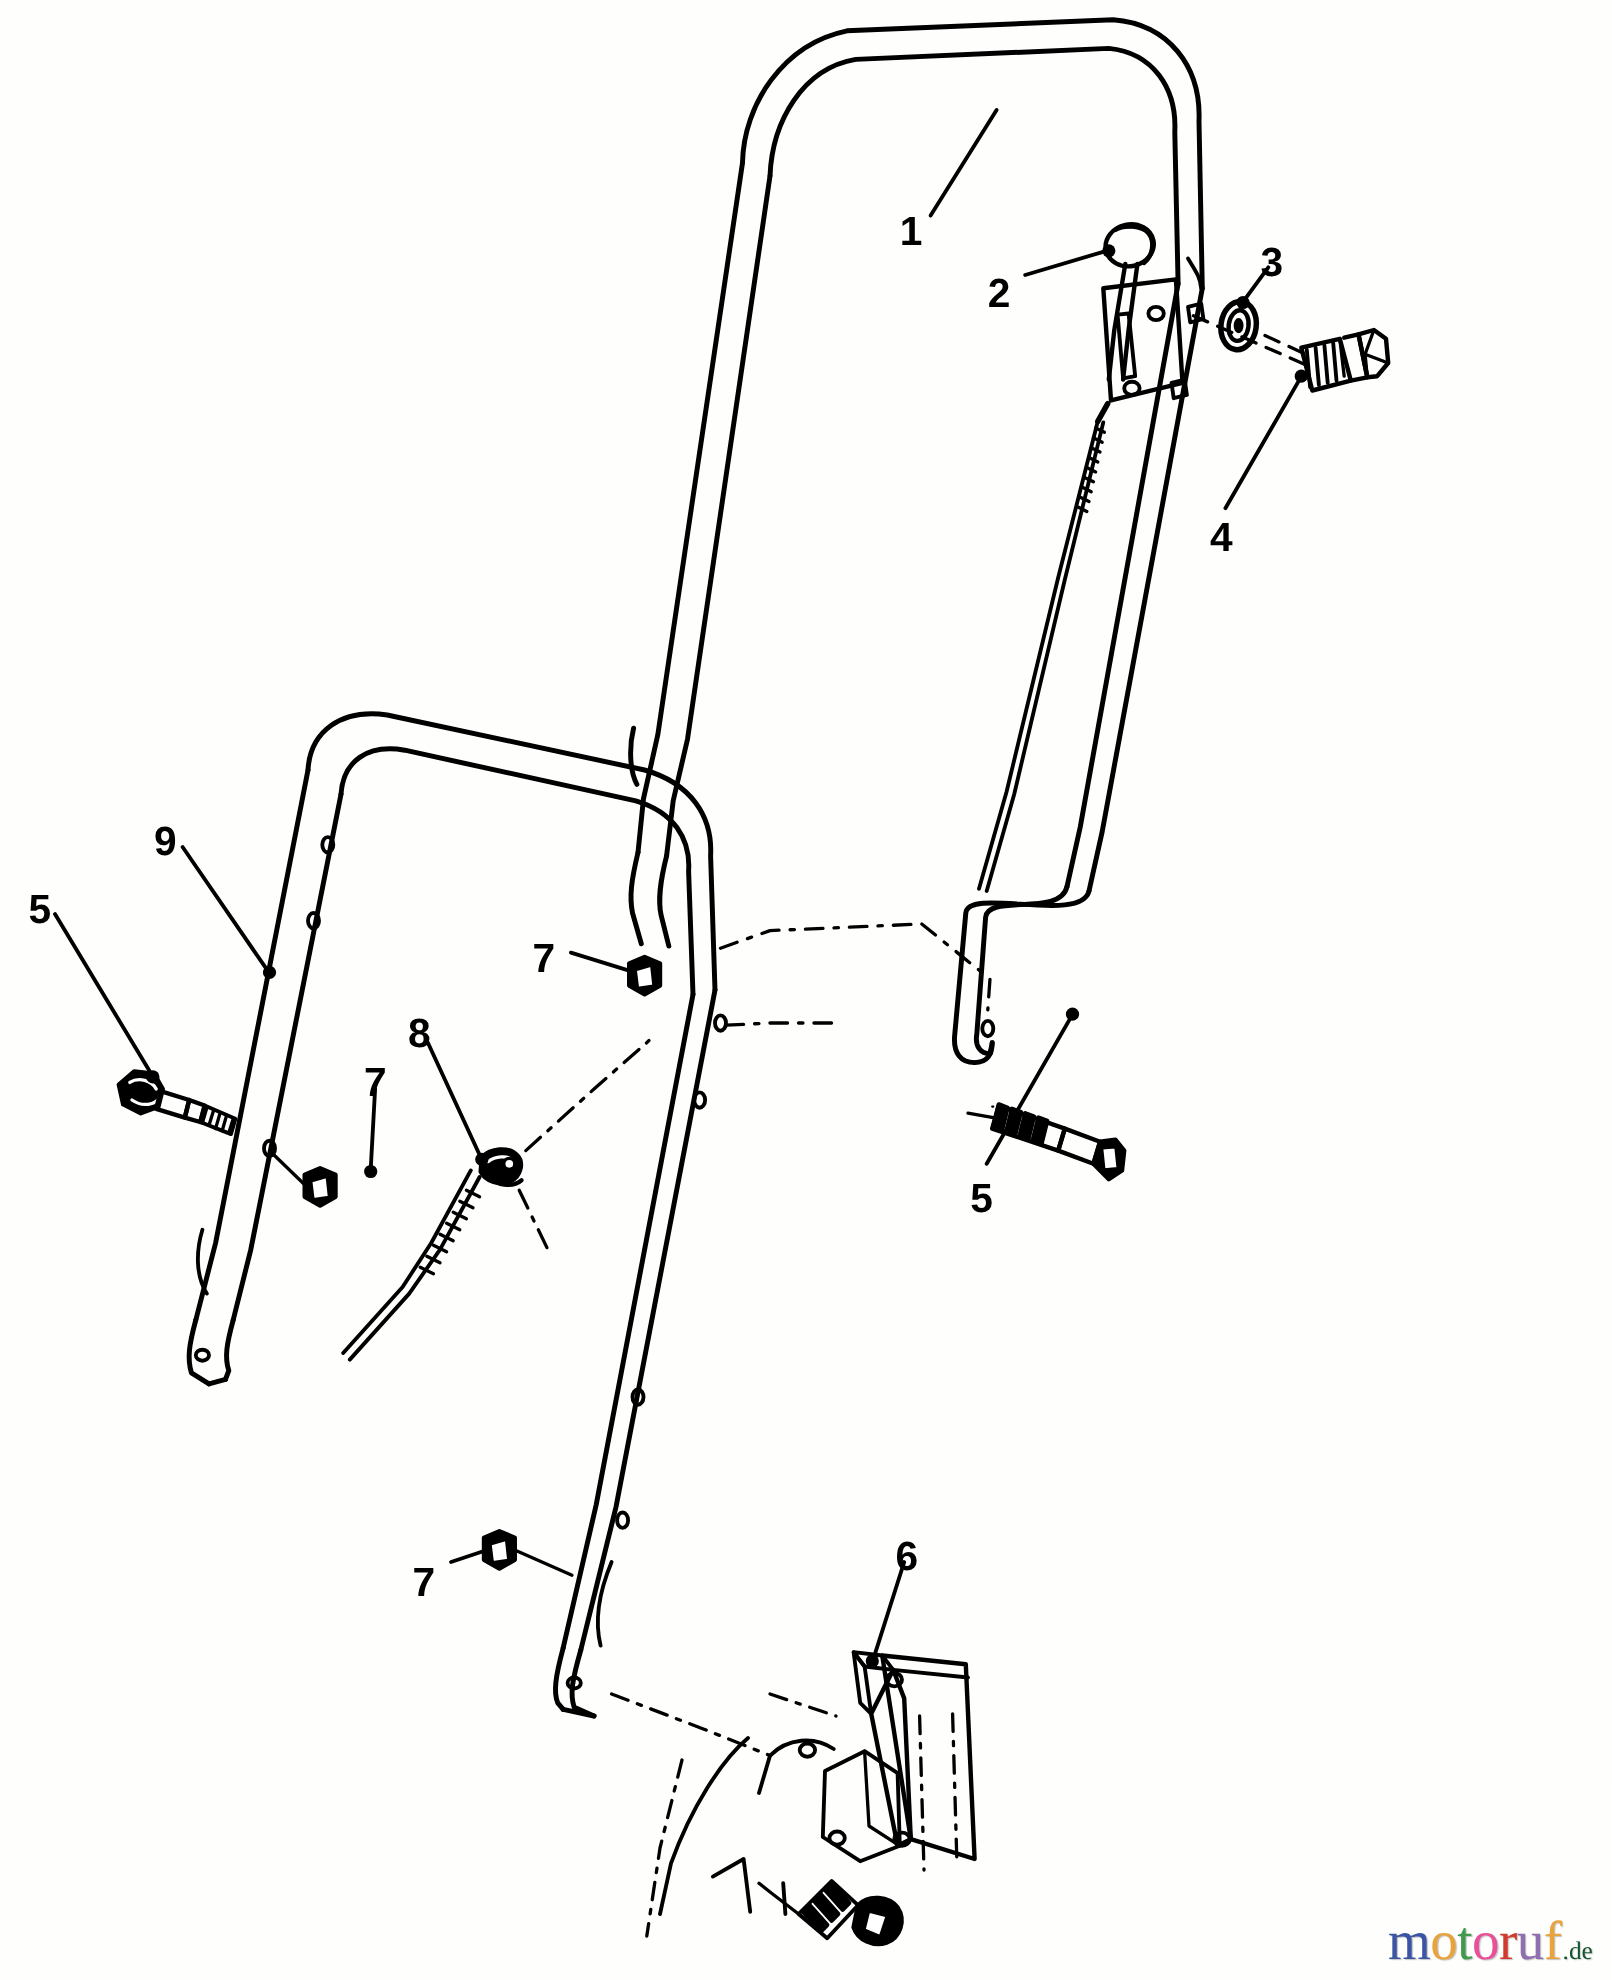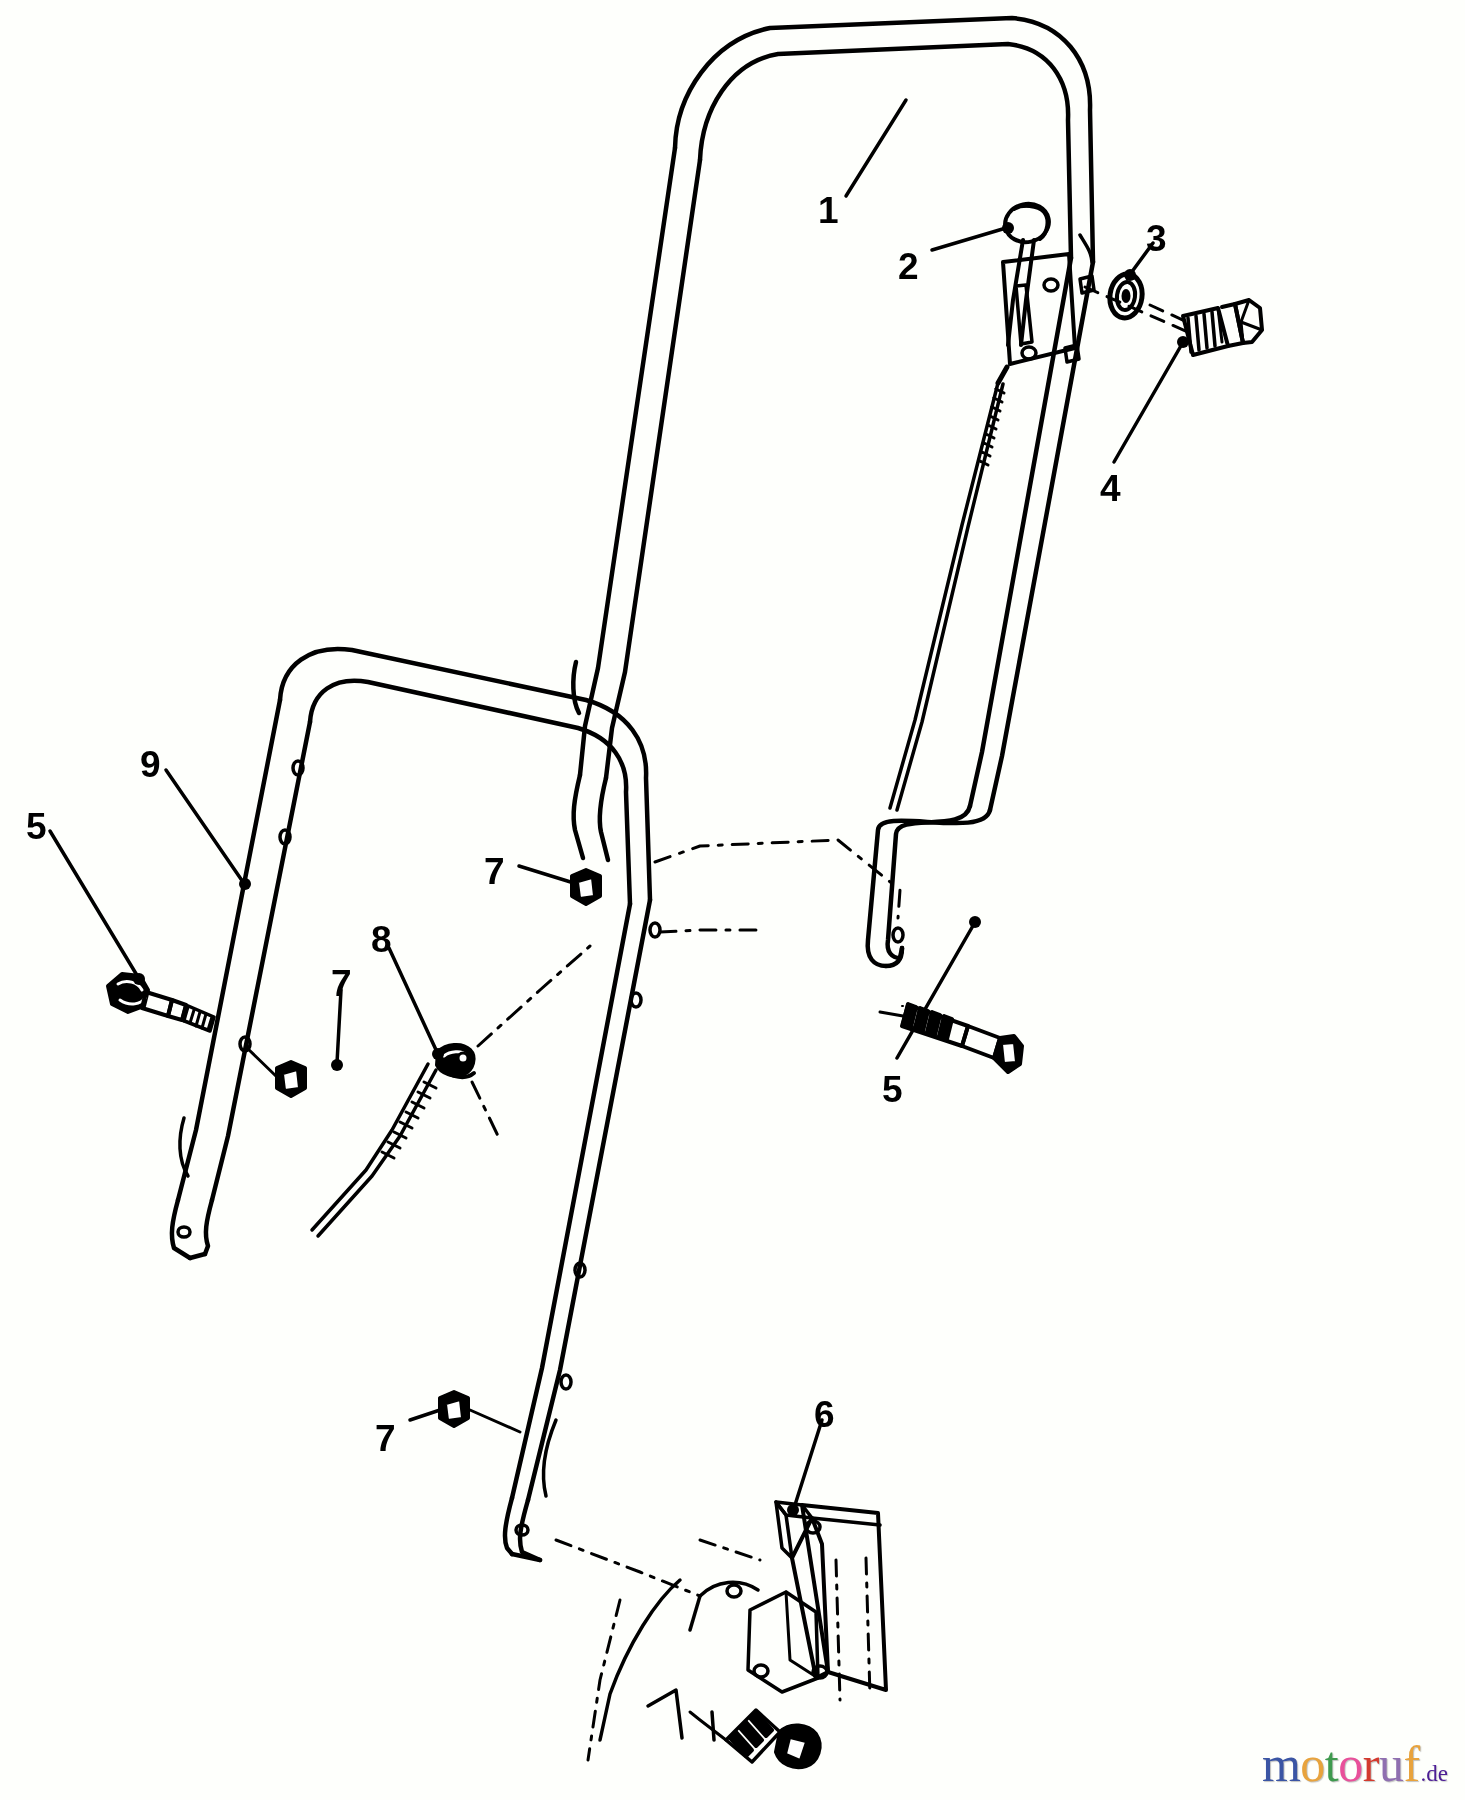--- a/index.html
+++ b/index.html
@@ -48,21 +48,21 @@
   #watermark .wm-word {
     font-family: "Liberation Serif", serif;
     font-size: 50px;
     font-weight: normal;
     letter-spacing: -0.5px;
     text-shadow: 1px 1px 1px rgba(120,120,120,0.45);
   }
   #watermark .wm-tld {
     font-family: "Liberation Serif", serif;
     font-size: 23px;
-    color: #4c1d95;
+    color: #14532d;
     margin-left: 1px;
     text-shadow: 1px 1px 1px rgba(140,140,140,0.4);
   }
   .wm-l1 { color: #3b55a4; }
   .wm-l2 { color: #e8a33d; }
   .wm-l3 { color: #3f9a4e; }
   .wm-l4 { color: #e8509a; }
   .wm-l5 { color: #d33a2e; }
   .wm-l6 { color: #8f6fb0; }
   .wm-l7 { color: #e8a33d; }

